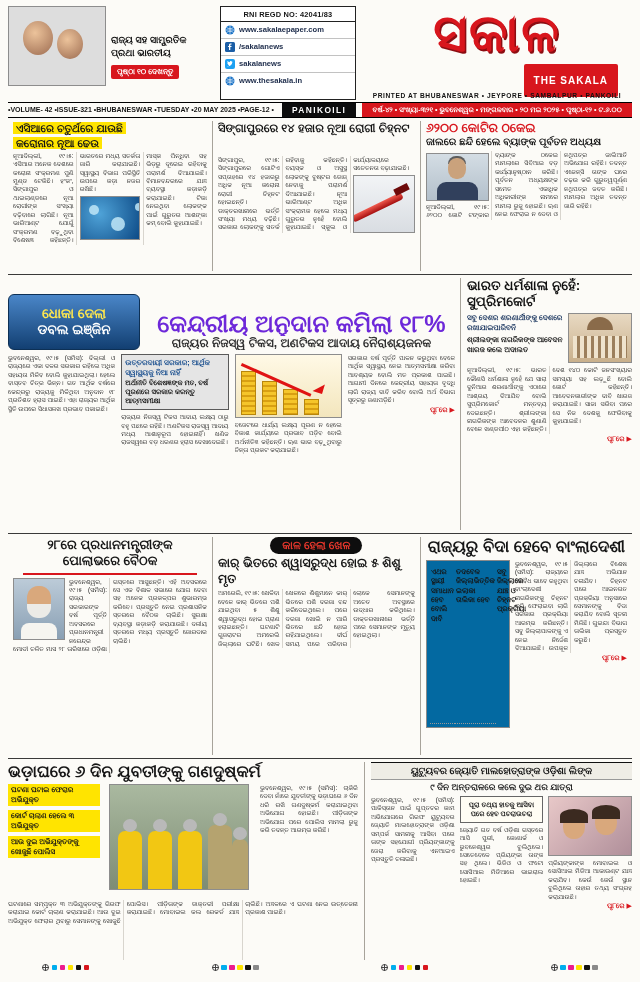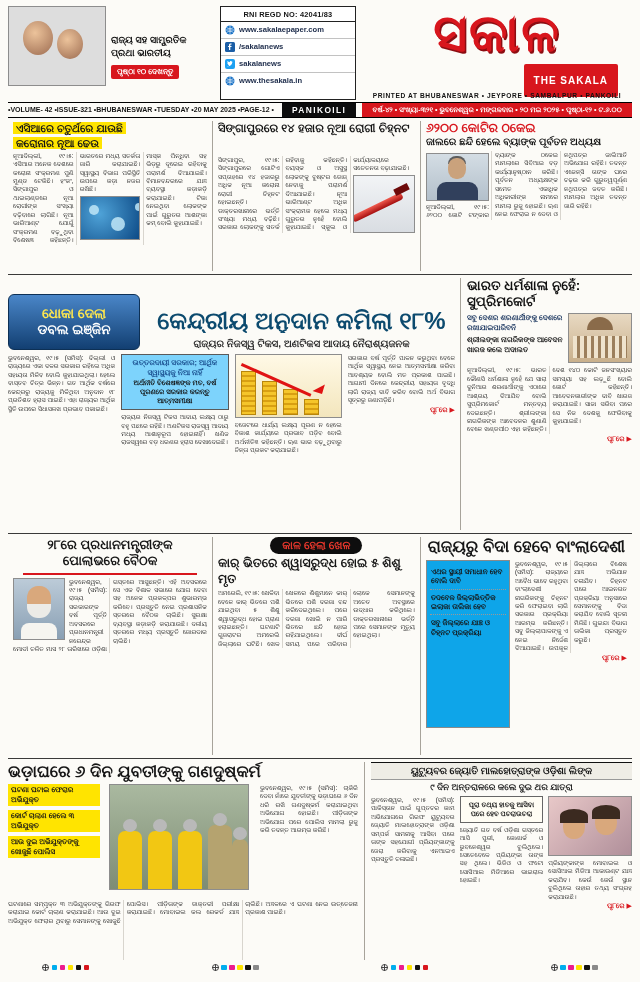--- a/index.html
+++ b/index.html
@@ -67,25 +67,25 @@
 
   
   .row2{display:flex;height:252px;overflow:hidden;margin-top:1px}
   .main-story{flex:1;padding-right:5px;min-width:0;overflow:hidden}
   .main-head{display:flex;gap:8px;align-items:flex-end;height:72px}
   .flag-blue{width:132px;height:56px;flex:0 0 132px;border-radius:6px;background:linear-gradient(180deg,#4a86c8,#123f72);
     display:flex;flex-direction:column;justify-content:center;text-align:center;border:1px solid #0d3055}
   .flag-blue .fl1{color:#ffe84d;font-weight:900;font-size:13.5px;line-height:1.2}
   .flag-blue .fl2{color:#fff;font-weight:900;font-size:13.5px;line-height:1.2}
   .main-hl{flex:1;text-align:center;min-width:0}
-  .main-hl h1{font-size:24px;font-weight:900;color:#0c4a6e;line-height:1.05;white-space:nowrap;overflow:hidden}
-  .main-hl h2{font-size:10px;font-weight:bold;color:#2e2e2e;margin-top:5px;white-space:nowrap;overflow:hidden}
+  .main-hl h1{font-size:24px;font-weight:900;color:#6d28d9;line-height:1.05;white-space:nowrap;overflow:hidden}
+  .main-hl h2{font-size:12px;font-weight:bold;color:#2e2e2e;white-space:nowrap;overflow:hidden}
   .main-body{display:grid;grid-template-columns:1fr 1fr 1fr 1fr;gap:6px;height:172px;overflow:hidden;margin-top:4px}
   .main-body>div{min-width:0;overflow:hidden}
-  .inset-box{border:1px solid #5a5a5a;background:#7dd3fc;padding:3px 3px;text-align:center;margin-bottom:3px}
+  .inset-box{border:1px solid #5a5a5a;background:#e5e5e5;padding:3px 3px;margin-bottom:3px}
   .inset-box .t1{color:#1a4f8f;font-weight:bold;font-size:7.4px;line-height:1.3}
   .inset-box .t2{color:#111;font-weight:bold;font-size:6.9px;line-height:1.3;margin-top:2px}
   .chart{width:100%;height:64px;margin-bottom:3px;background:linear-gradient(180deg,#fff9e6,#f3e6bd)}
   .bar{position:absolute;bottom:2px;width:15px;border:1px solid #b8860b;background:repeating-linear-gradient(180deg,#f5c52a 0 3px,#d89f12 3px 5px)}
   .bb1{left:5px;height:44px}.bb2{left:26px;height:34px}.bb3{left:47px;height:26px}.bb4{left:68px;height:16px}
   .arrow-line{position:absolute;left:6px;top:8px;width:72%;height:3px;background:#e01313;transform:rotate(24deg);transform-origin:left top}
   .arrow-head{position:absolute;right:12px;bottom:16px;width:0;height:0;border:7px solid transparent;border-top-color:#e01313;transform:rotate(-28deg)}
 
   .supreme{width:172px;flex:0 0 172px;border-left:1px solid #a7a39a;padding-left:6px;overflow:hidden}
   .sup-head{font-size:13.5px;font-weight:900;line-height:1.2;color:#101010}
@@ -103,21 +103,21 @@
   .pm-head{font-size:13px;font-weight:900;line-height:1.25;text-align:center}
   .red-rule{height:2px;background:#d8161d;margin:3px 10px}
   .modi{width:52px;height:62px;float:left;margin:0 4px 2px 0;background:linear-gradient(#bccbd8,#8aa0b4)}
   .m-head{position:absolute;left:50%;top:7px;width:24px;height:27px;margin-left:-12px;background:#d9a87c;border-radius:45%}
   .m-beard{position:absolute;left:50%;top:25px;width:24px;height:14px;margin-left:-12px;background:#ecebe7;border-radius:0 0 11px 11px}
   .m-body{position:absolute;bottom:0;left:7px;right:7px;height:16px;background:#f6f5f0;border-radius:8px 8px 0 0}
   .black-pill{display:block;width:max-content;margin:0 auto 2px;background:#0e0e0e;color:#e8372c;font-weight:900;font-size:11px;padding:2px 12px;border-radius:10px}
   .car-head{font-size:12.5px;font-weight:900;line-height:1.25;text-align:left;margin-bottom:2px}
   .bd-head{font-size:16.5px;font-weight:900;line-height:1.2;text-align:center;margin-bottom:3px}
   .bd-grid{display:flex;gap:5px;height:168px;overflow:hidden}
-  .bd-box{width:84px;flex:0 0 84px;border:1px solid #8a8a8a;background:#0ea5e9;padding:3px;display:flex;flex-direction:column}
+  .bd-box{width:84px;flex:0 0 84px;border:1px solid #8a8a8a;background:#0369a1;padding:3px;display:flex;flex-direction:row}
   .bd-bullet{font-size:7.2px;font-weight:bold;line-height:1.3;padding:3px 1px;border-bottom:1px dotted #999}
   .bd-bullet:last-child{border-bottom:none}
   .bd-bodywrap{flex:1;min-width:0;overflow:hidden}
 
   
   .row4{display:flex;height:198px;overflow:hidden}
   .gr{flex:1.34;padding-right:6px;min-width:0;overflow:hidden}
   .gr-head{font-size:16.5px;font-weight:900;line-height:1.15;margin-bottom:3px}
   .gr-grid{display:grid;grid-template-columns:92px 142px 1fr;gap:9px;height:112px;overflow:hidden}
   .gr-grid>div{min-width:0;overflow:hidden}

